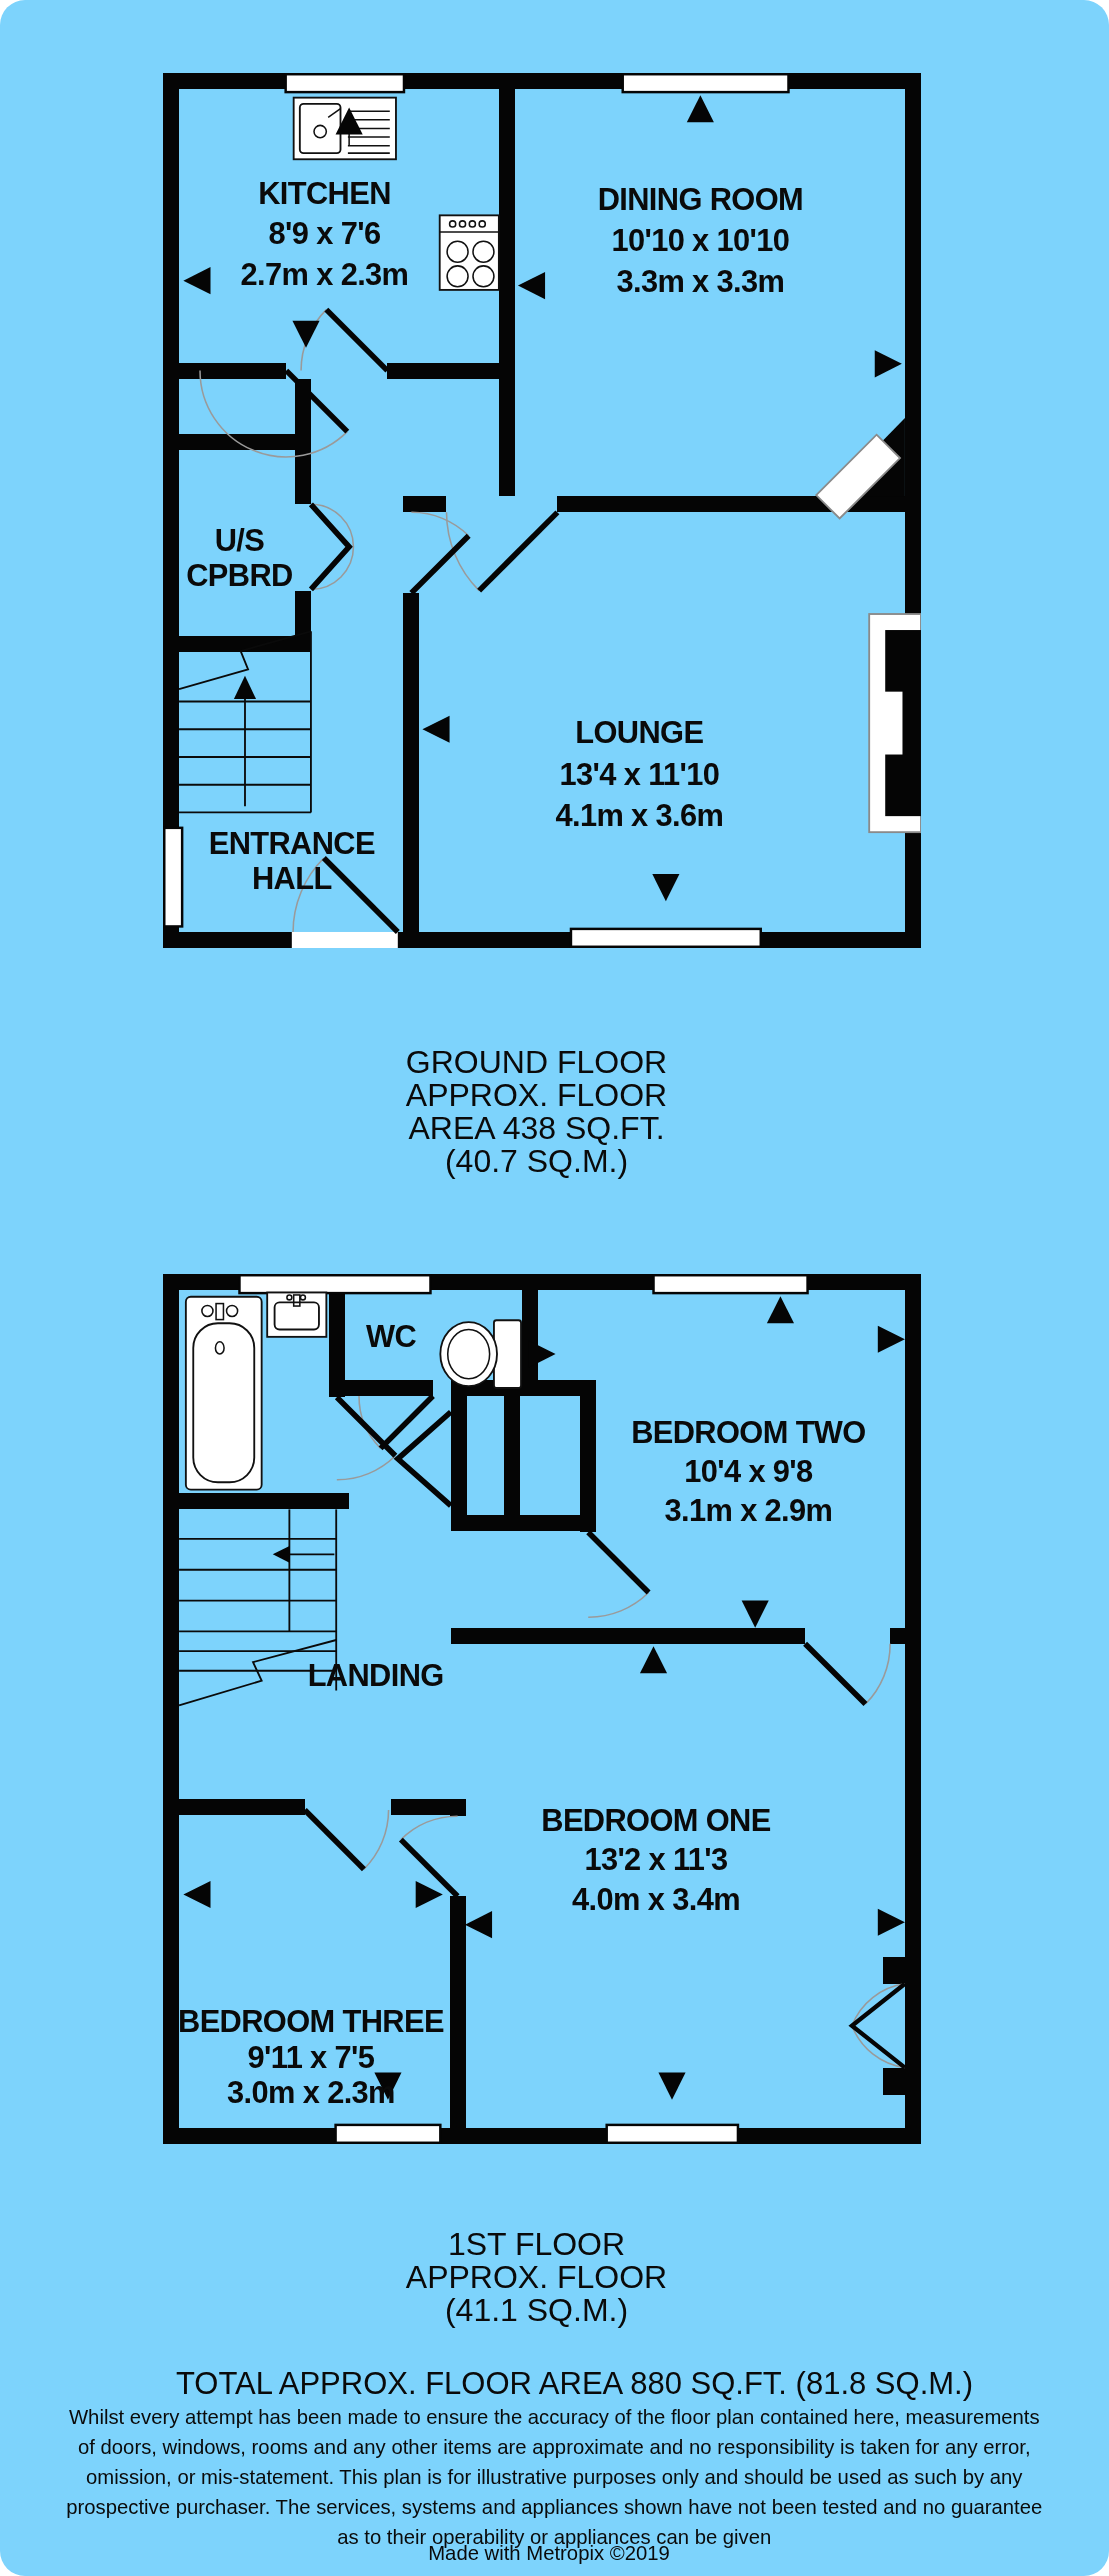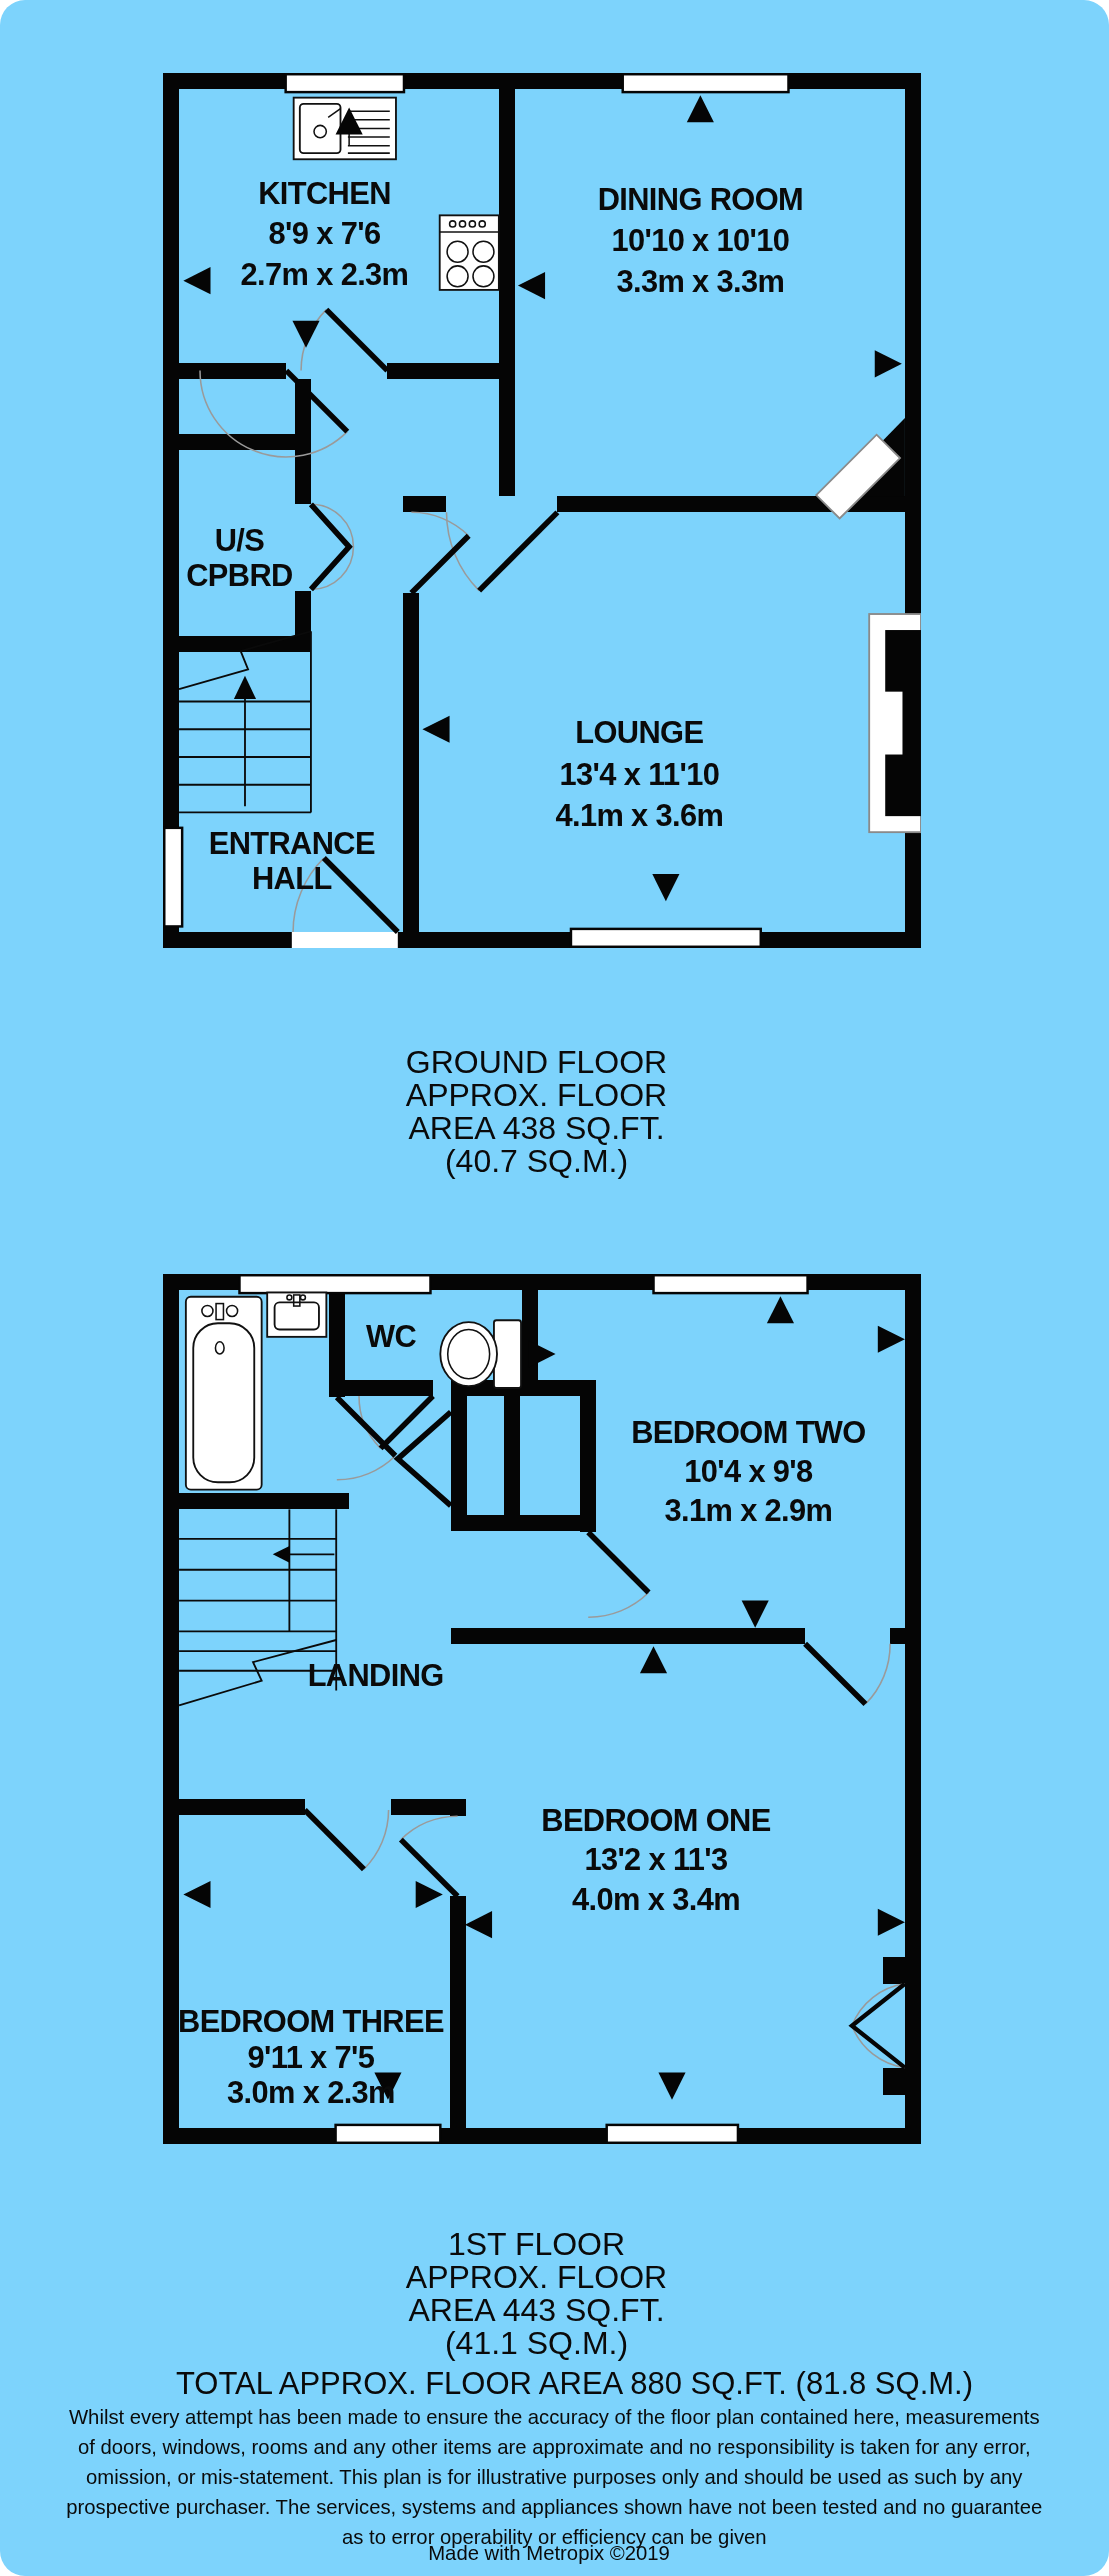--- a/index.html
+++ b/index.html
@@ -276,30 +276,29 @@
   <div class="caption" style="top:1046px">
     <div>GROUND FLOOR</div>
     <div>APPROX. FLOOR</div>
     <div>AREA 438 SQ.FT.</div>
     <div>(40.7 SQ.M.)</div>
   </div>
 
   <div class="caption" style="top:2228px">
     <div>1ST FLOOR</div>
     <div>APPROX. FLOOR</div>
-    <div>AREA 443 SQ.FT.</div>
     <div>(41.1 SQ.M.)</div>
   </div>
 
   <div class="total">TOTAL APPROX. FLOOR AREA 880 SQ.FT. (81.8 SQ.M.)</div>
 
   <div class="disclaimer">
     <div>Whilst every attempt has been made to ensure the accuracy of the floor plan contained here, measurements</div>
     <div>of doors, windows, rooms and any other items are approximate and no responsibility is taken for any error,</div>
     <div>omission, or mis-statement. This plan is for illustrative purposes only and should be used as such by any</div>
     <div>prospective purchaser. The services, systems and appliances shown have not been tested and no guarantee</div>
-    <div>as to error operability or efficiency can be given</div>
+    <div>as to their operability or appliances can be given</div>
   </div>
 
   <div class="credit">Made with Metropix ©2019</div>
 
 </div>
 
 
 </body></html>

